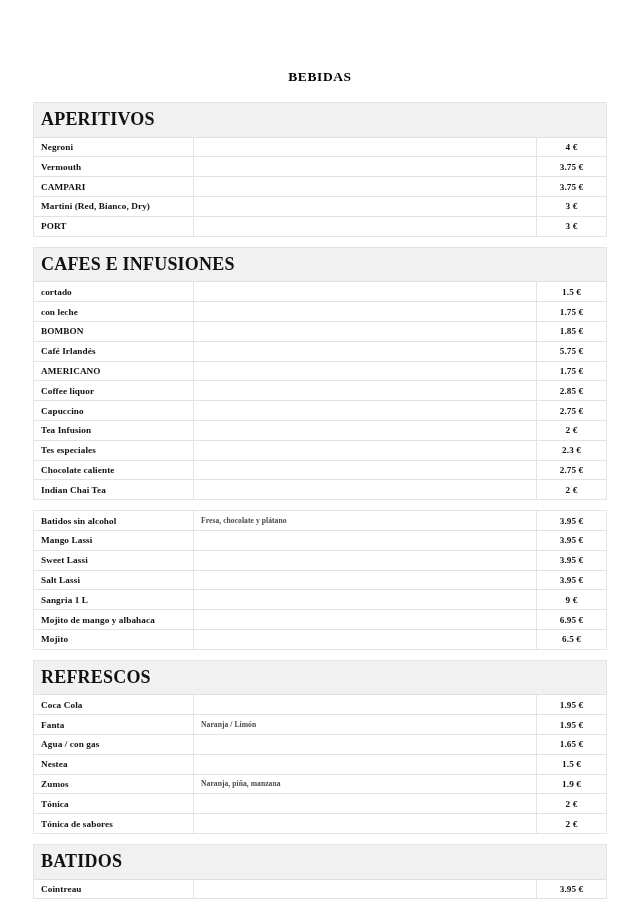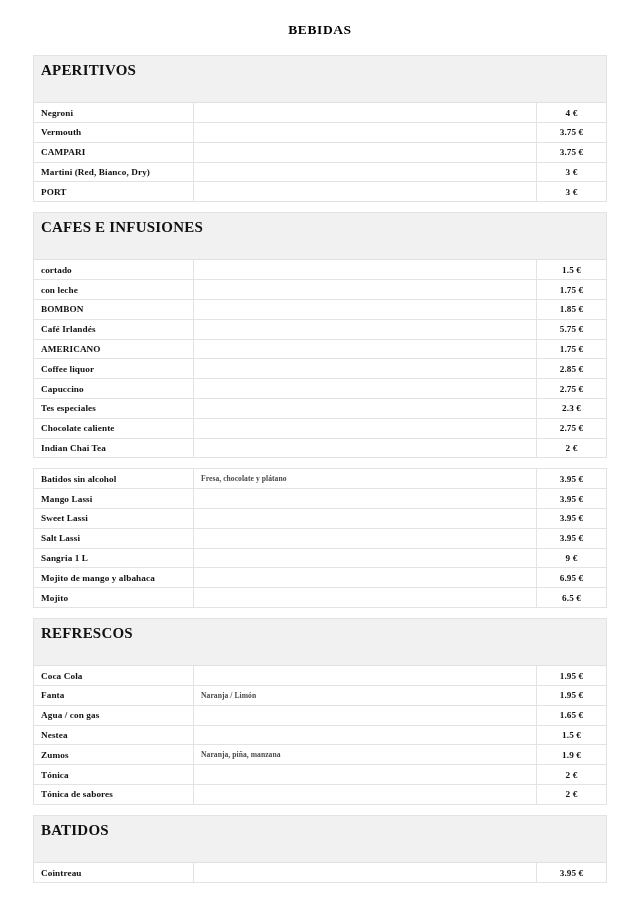--- a/index.html
+++ b/index.html
@@ -20,35 +20,35 @@
     height: 905px;
     box-sizing: border-box;
     padding: 0 33px;
   }
   .page-title {
     text-align: center;
     font-size: 13.5px;
     font-weight: bold;
     letter-spacing: 0.6px;
     margin: 0;
-    padding-top: 22px;
+    padding-top: 69px;
     padding-bottom: 17px;
     color: #000000;
   }
   .section {
     margin-bottom: 10px;
     border: 1px solid #e3e3e3;
     border-bottom: none;
     background: #ffffff;
   }
   .section-header {
     background: #f1f1f1;
     border-bottom: 1px solid #e0e0e0;
-    padding: 6px 7px 23px 7px;
-    font-size: 15px;
+    padding: 6px 7px 7px 7px;
+    font-size: 18px;
     font-weight: bold;
     letter-spacing: 0.2px;
     color: #111111;
     line-height: 1.15;
   }
   table.items {
     width: 100%;
     border-collapse: collapse;
     table-layout: fixed;
   }
@@ -158,20 +158,25 @@
               <td class="col-name">Coffee liquor</td>
               <td class="col-desc"></td>
               <td class="col-price">2.85 €</td>
             </tr>
             <tr>
               <td class="col-name">Capuccino</td>
               <td class="col-desc"></td>
               <td class="col-price">2.75 €</td>
             </tr>
             <tr>
+              <td class="col-name">Tea Infusion</td>
+              <td class="col-desc"></td>
+              <td class="col-price">2 €</td>
+            </tr>
+            <tr>
               <td class="col-name">Tes especiales</td>
               <td class="col-desc"></td>
               <td class="col-price">2.3 €</td>
             </tr>
             <tr>
               <td class="col-name">Chocolate caliente</td>
               <td class="col-desc"></td>
               <td class="col-price">2.75 €</td>
             </tr>
             <tr>

